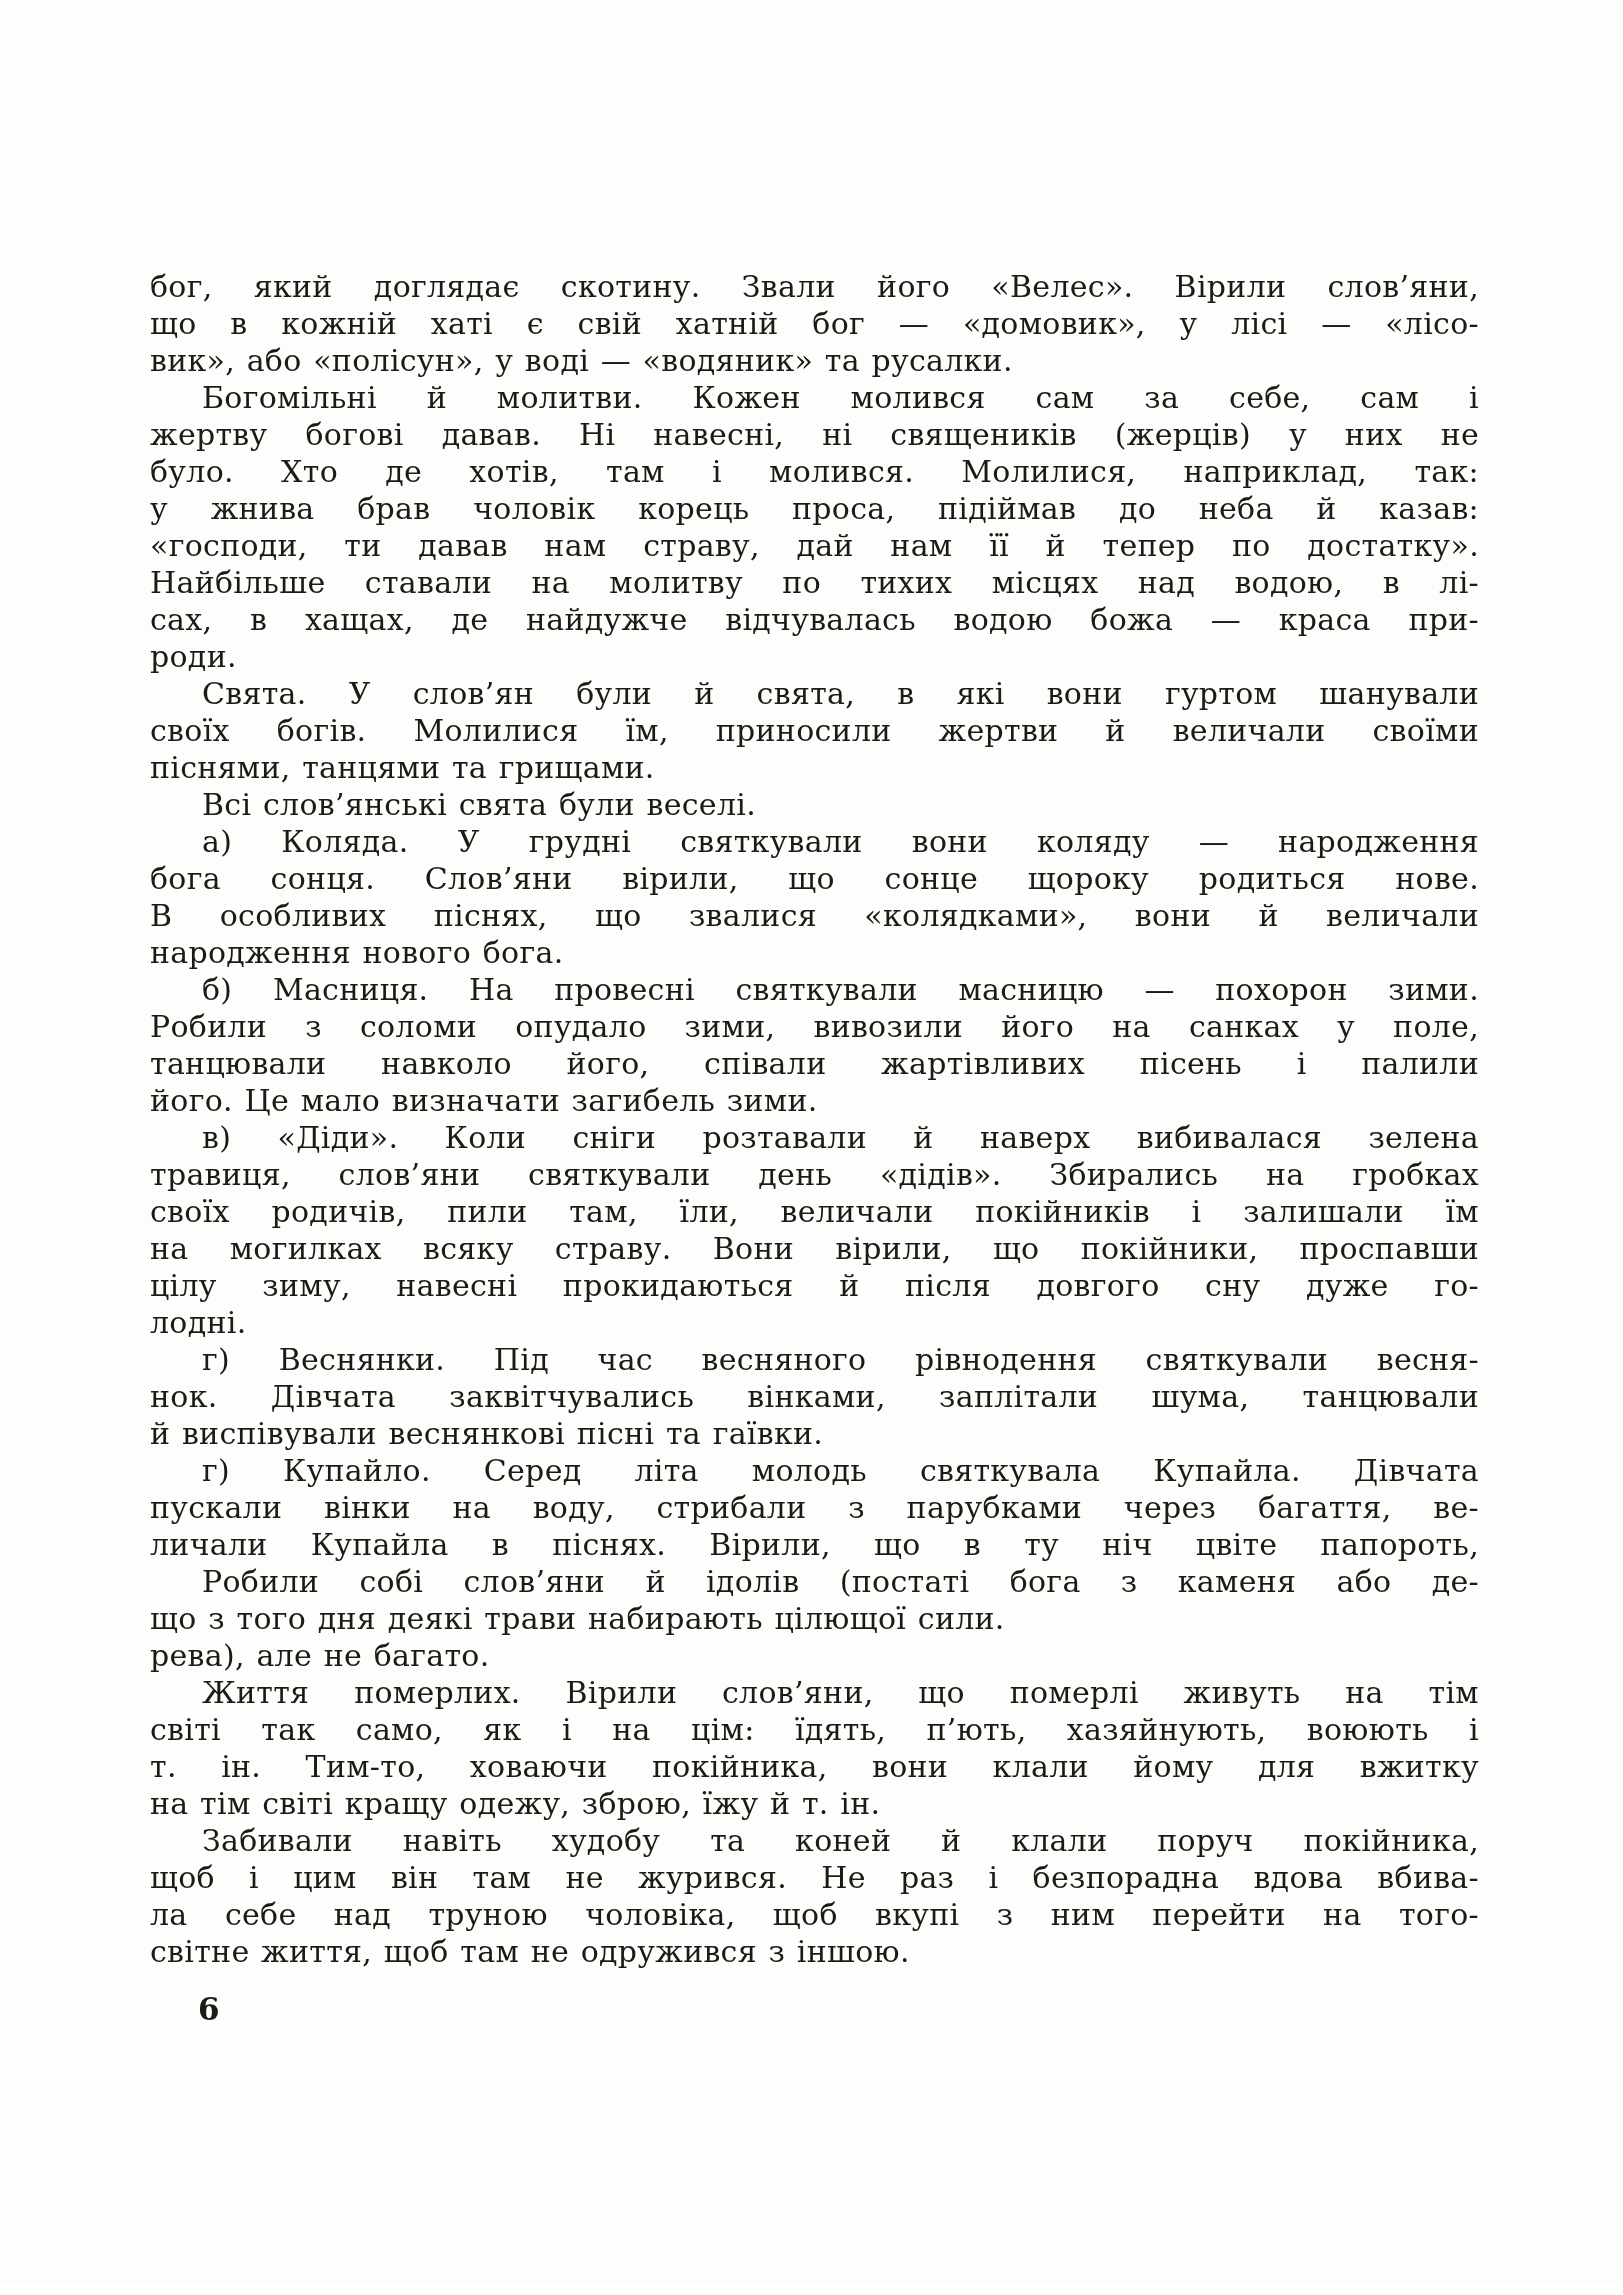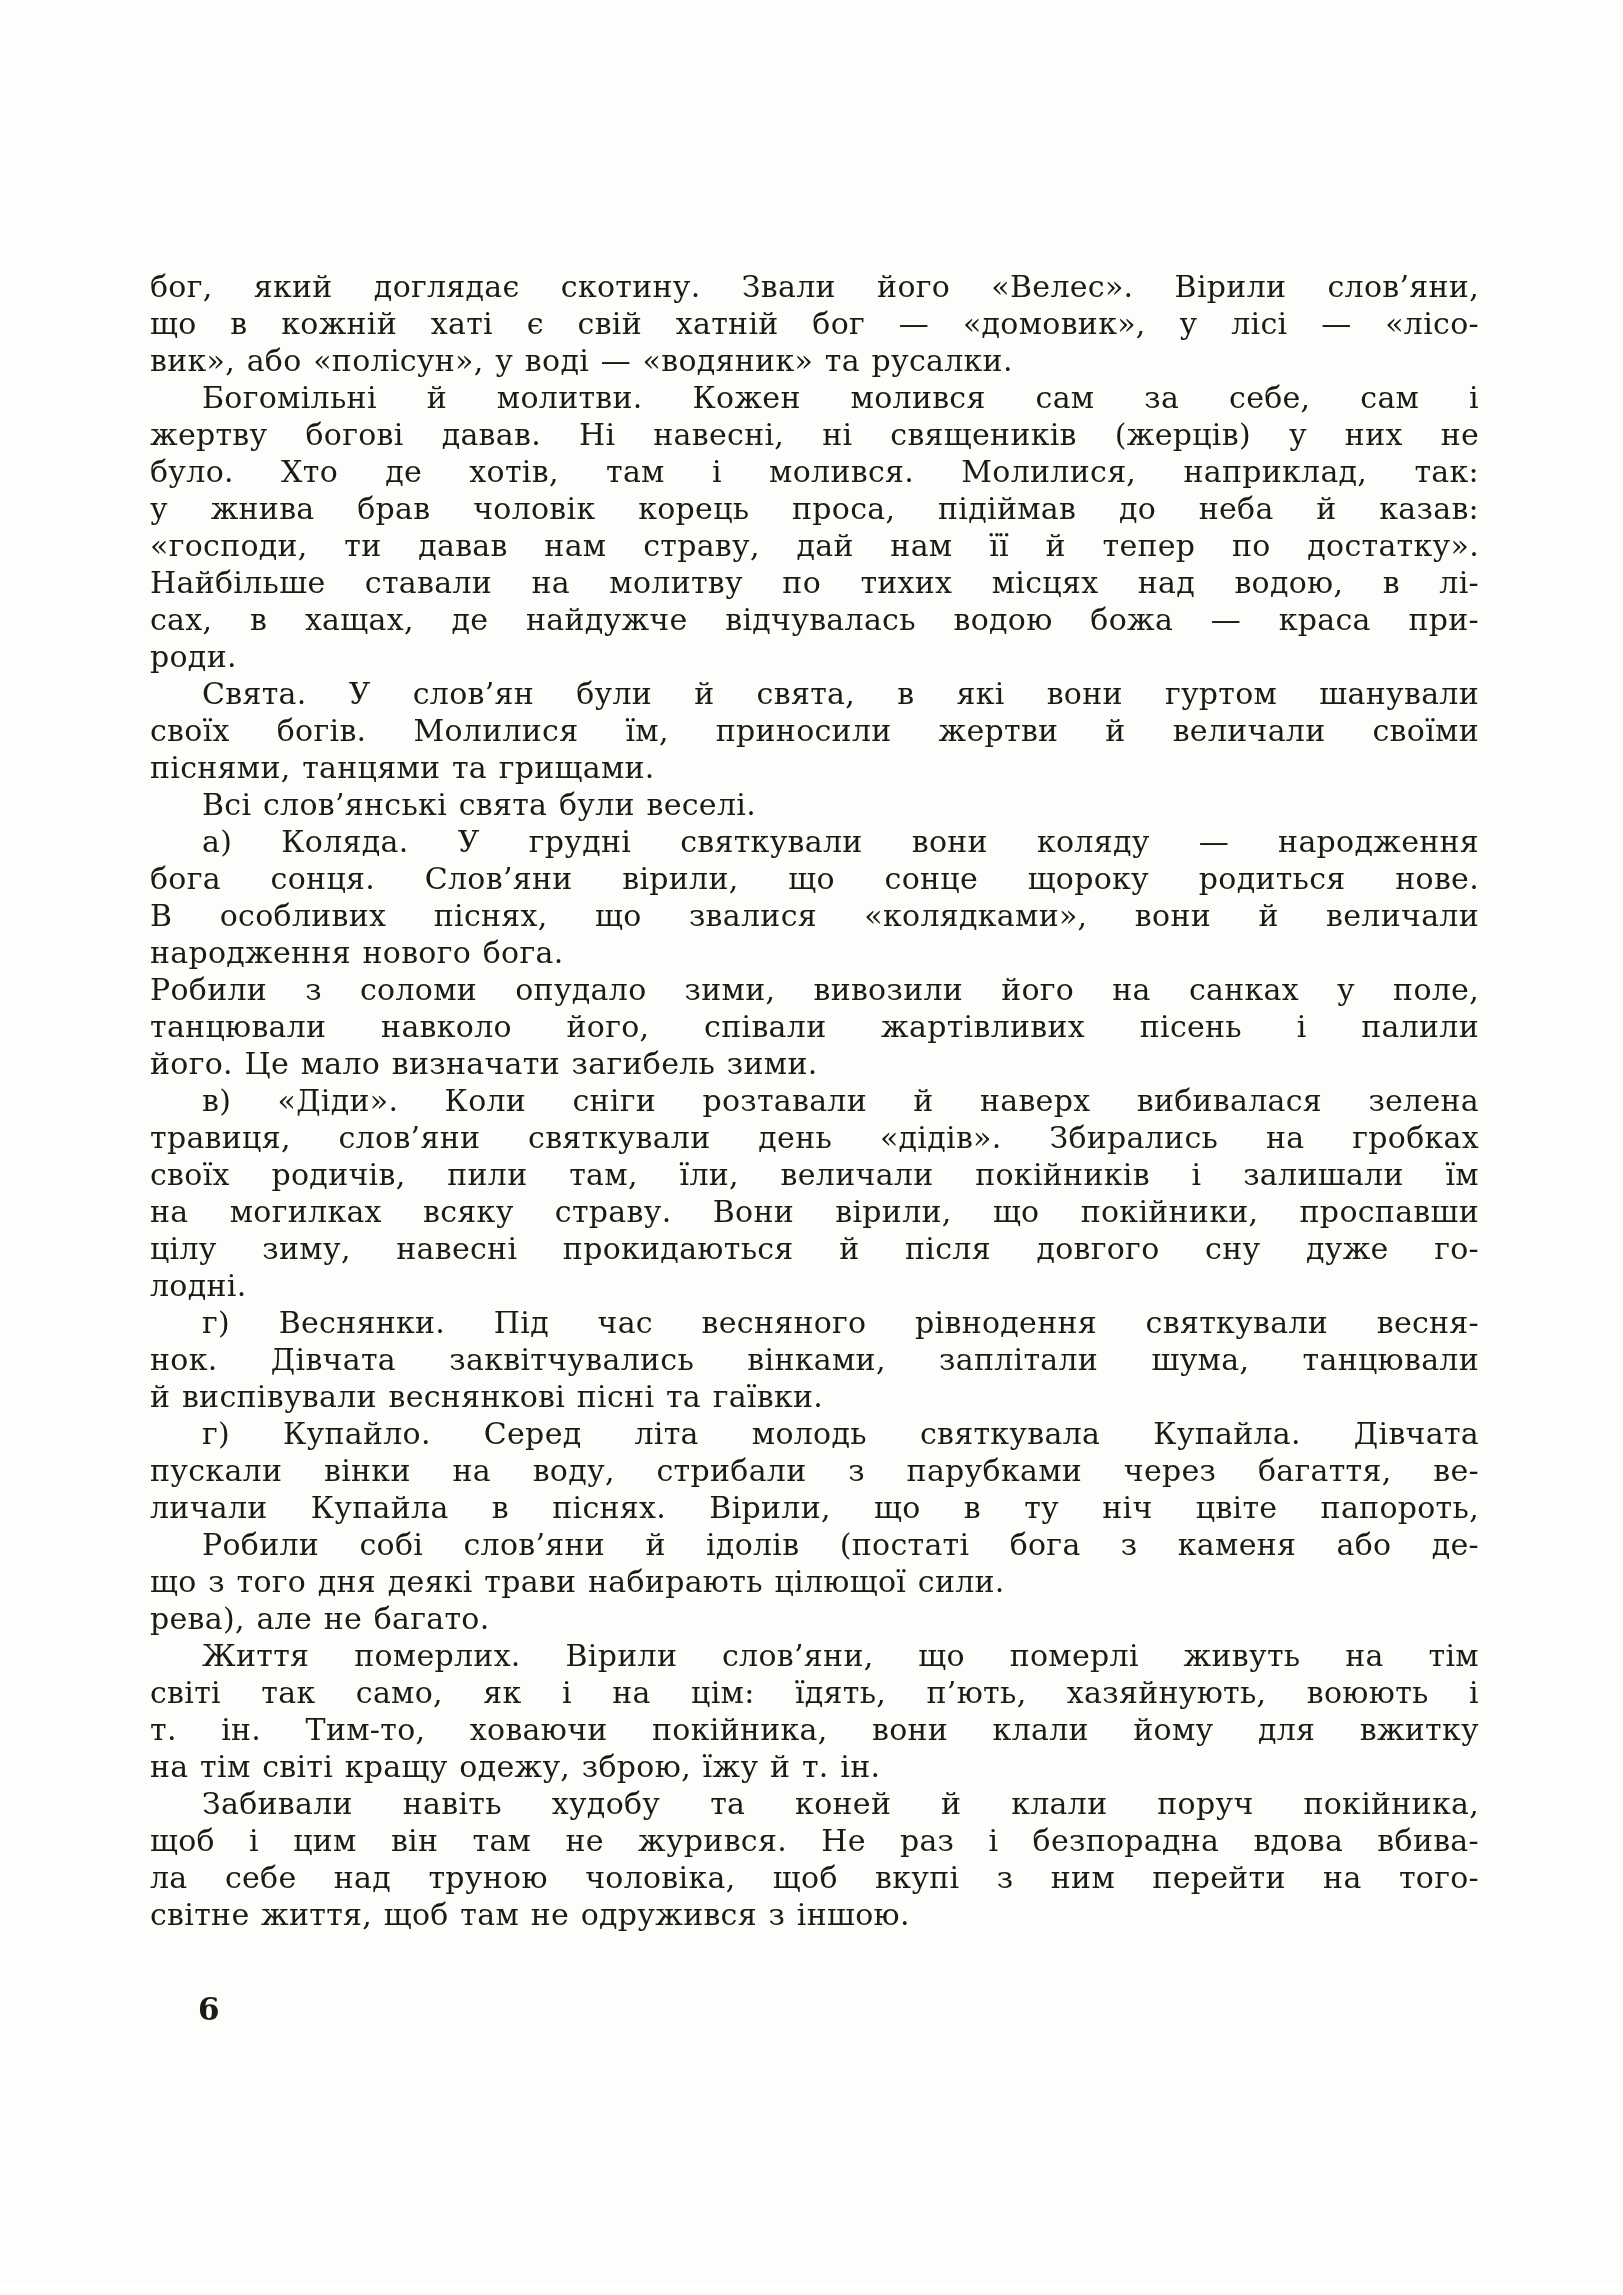--- a/index.html
+++ b/index.html
@@ -60,20 +60,21 @@
       <div class="line">сах, в хащах, де найдужче відчувалась водою божа — краса при-</div>
       <div class="line last">роди.</div>
       <div class="line indent"><b>Свята.</b> У слов’ян були й свята, в які вони гуртом шанували</div>
       <div class="line">своїх богів. Молилися їм, приносили жертви й величали своїми</div>
       <div class="line last">піснями, танцями та грищами.</div>
       <div class="line last indent">Всі слов’янські свята були веселі.</div>
       <div class="line indent">а) <b>Коляда.</b> У грудні святкували вони коляду — народження</div>
       <div class="line">бога сонця. Слов’яни вірили, що сонце щороку родиться нове.</div>
       <div class="line">В особливих піснях, що звалися «колядками», вони й величали</div>
       <div class="line last">народження нового бога.</div>
+      <div class="line indent">б) <b>Масниця.</b> На провесні святкували масницю — похорон зими.</div>
       <div class="line">Робили з соломи опудало зими, вивозили його на санках у поле,</div>
       <div class="line">танцювали навколо його, співали жартівливих пісень і палили</div>
       <div class="line last">його. Це мало визначати загибель зими.</div>
       <div class="line indent">в) <b>«Діди».</b> Коли сніги розтавали й наверх вибивалася зелена</div>
       <div class="line">травиця, слов’яни святкували день «дідів». Збирались на гробках</div>
       <div class="line">своїх родичів, пили там, їли, величали покійників і залишали їм</div>
       <div class="line">на могилках всяку страву. Вони вірили, що покійники, проспавши</div>
       <div class="line">цілу зиму, навесні прокидаються й після довгого сну дуже го-</div>
       <div class="line last">лодні.</div>
       <div class="line indent">г) <b>Веснянки.</b> Під час весняного рівнодення святкували весня-</div>

